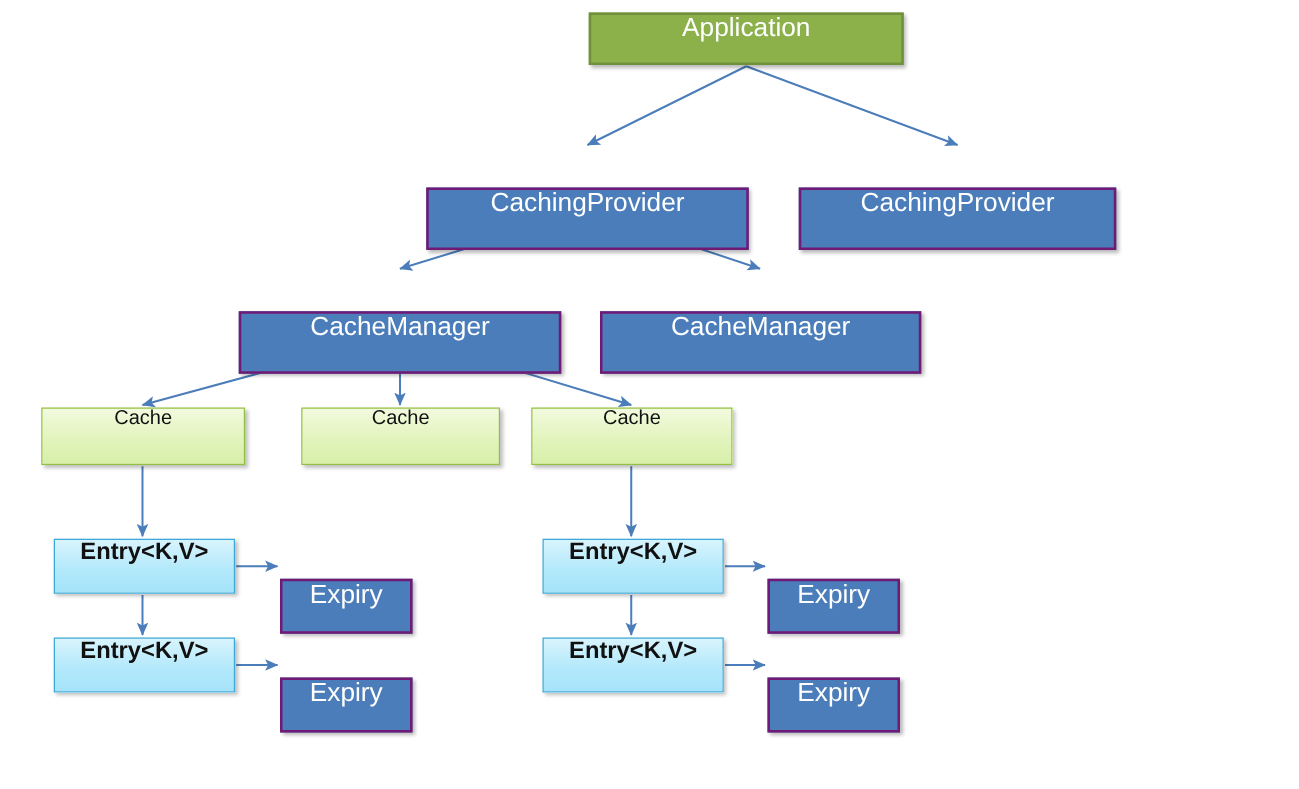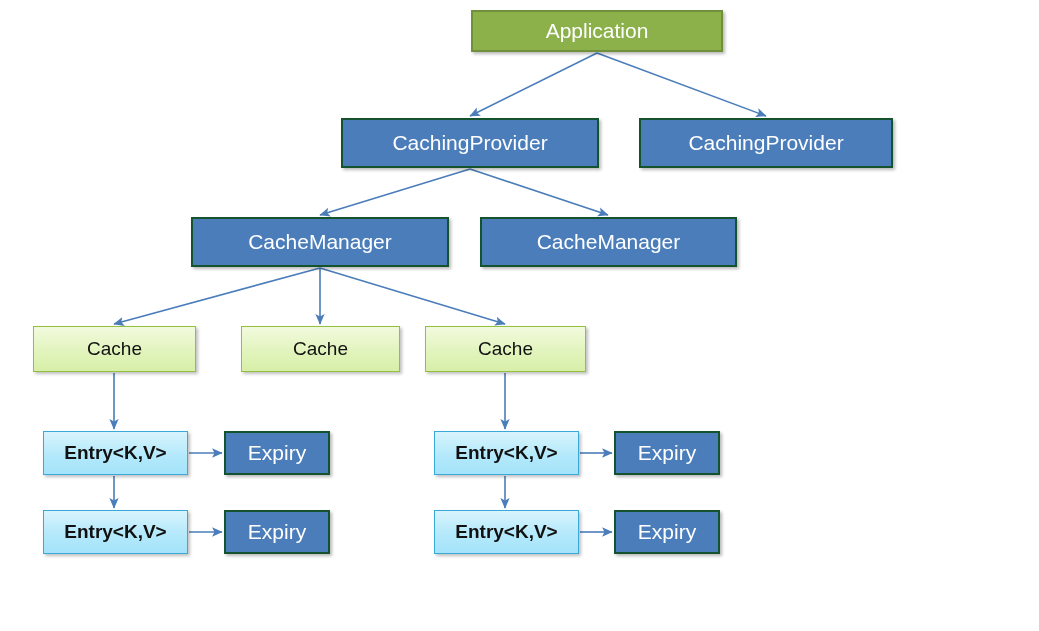--- a/index.html
+++ b/index.html
@@ -23,48 +23,48 @@
     left: 0;
     top: 0;
     width: 1039px;
     height: 631px;
     pointer-events: none;
   }
   .node {
     position: absolute;
     box-sizing: border-box;
     display: flex;
-    align-items: center;
     justify-content: center;
     text-align: center;
     line-height: 1.05;
     white-space: nowrap;
   }
   
   .node.app {
     background: #8cb14b;
     border: 2px solid #71903b;
     color: #ffffff;
     font-size: 21px;
     box-shadow: 2px 2px 3px rgba(0,0,0,0.28);
   }
   
   .node.blue {
     background: #4a7dba;
-    border: 2px solid #14532d;
+    border: 2px solid #701a75;
     color: #ffffff;
     font-size: 21px;
     box-shadow: 2px 2px 3px rgba(0,0,0,0.28);
+    margin-top: 32px;
   }
   
   .node.cache {
     background: linear-gradient(to bottom, #f2fade 0%, #e2f4bd 55%, #d7efa8 100%);
     border: 1px solid #94c13d;
     color: #111111;
-    font-size: 19px;
+    font-size: 16px;
     box-shadow: 2px 2px 3px rgba(0,0,0,0.25);
   }
   
   .node.entry {
     background: linear-gradient(to bottom, #d8f4fd 0%, #b4e9fb 55%, #a4e3fa 100%);
     border: 1px solid #3aa8d8;
     color: #111111;
     font-size: 19px;
     box-shadow: 2px 2px 3px rgba(0,0,0,0.25);
     font-weight: bold;

